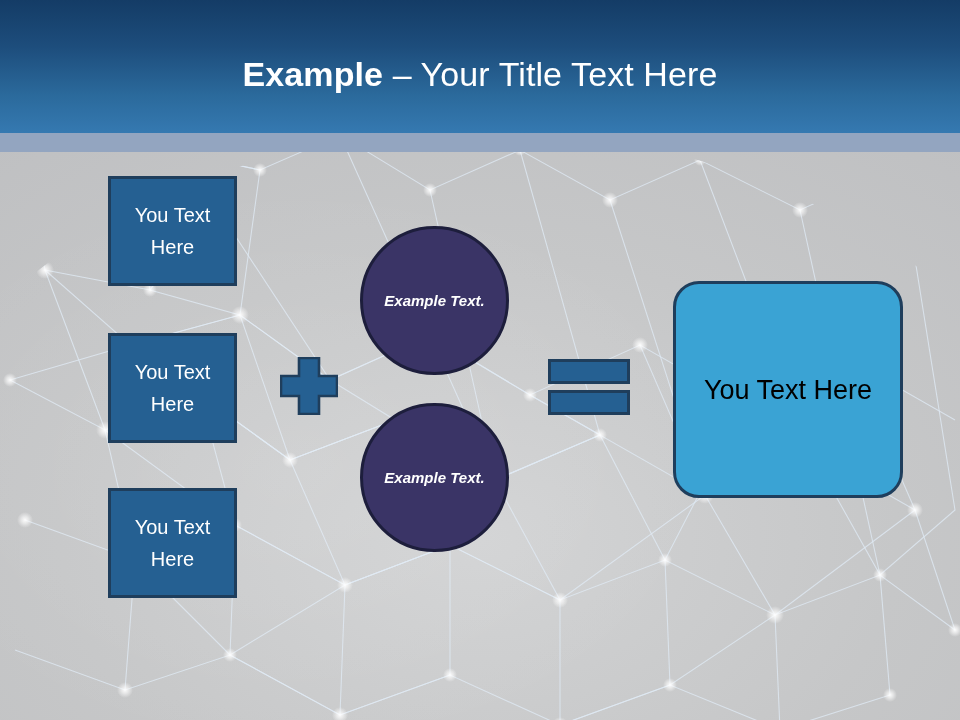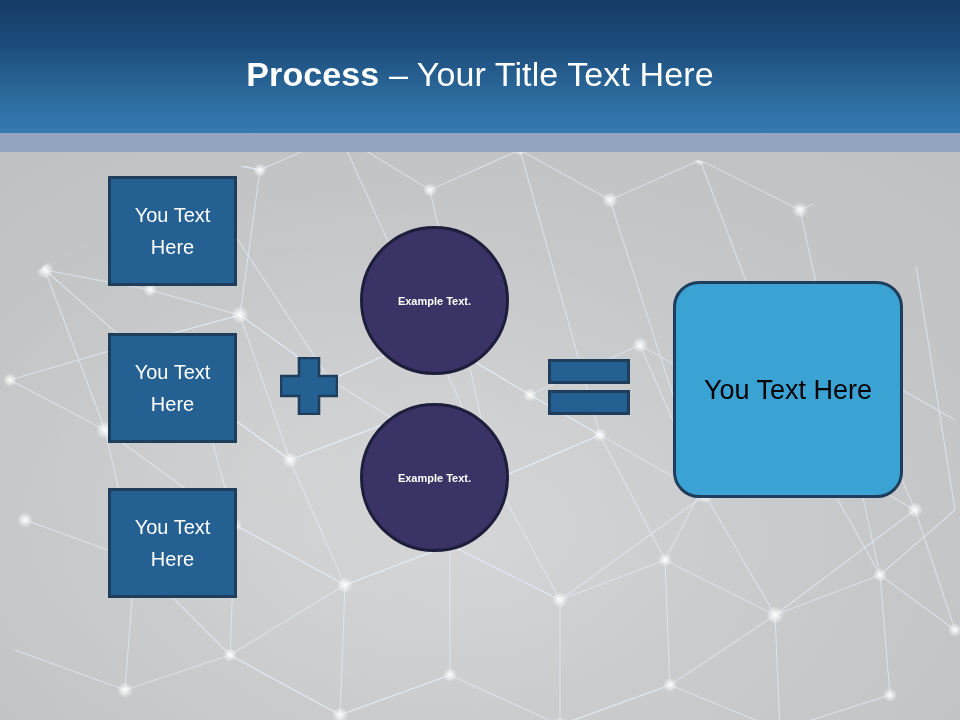--- a/index.html
+++ b/index.html
@@ -114,23 +114,24 @@
     width: 149px;
     height: 149px;
     border-radius: 50%;
     background: #3a3466;
     border: 3px solid #1d1e3c;
     box-sizing: border-box;
     display: flex;
     align-items: center;
     justify-content: center;
     color: #ffffff;
-    font-size: 11px;
+    font-size: 15px;
     line-height: 24px;
     font-weight: bold;
+    font-style: italic;
     text-align: center;
   }
   #circle1 { left: 360px; top: 226px; }
   #circle2 { left: 360px; top: 403px; }
 
   
   .equals {
     position: absolute;
     left: 548px;
     top: 359px;
@@ -269,21 +270,21 @@
         <circle cx="10" cy="250" r="7" fill="url(#nodeGlow)"></circle>
         <circle cx="955" cy="500" r="7" fill="url(#nodeGlow)"></circle>
       </g>
     </svg>
     <div class="bg-vignette"></div>
   </div>
 
   <div class="header-band"></div>
   <div class="header-strip"></div>
   <div class="title">
-    <span class="t-bold">Process</span><span class="t-rest"> – Your Title Text Here</span>
+    <span class="t-bold">Example</span><span class="t-rest"> – Your Title Text Here</span>
   </div>
 
   <div class="proc-box" id="box1">
     <span>You Text Here</span>
   </div>
   <div class="proc-box" id="box2">
     <span>You Text Here</span>
   </div>
   <div class="proc-box" id="box3">
     <span>You Text Here</span>

